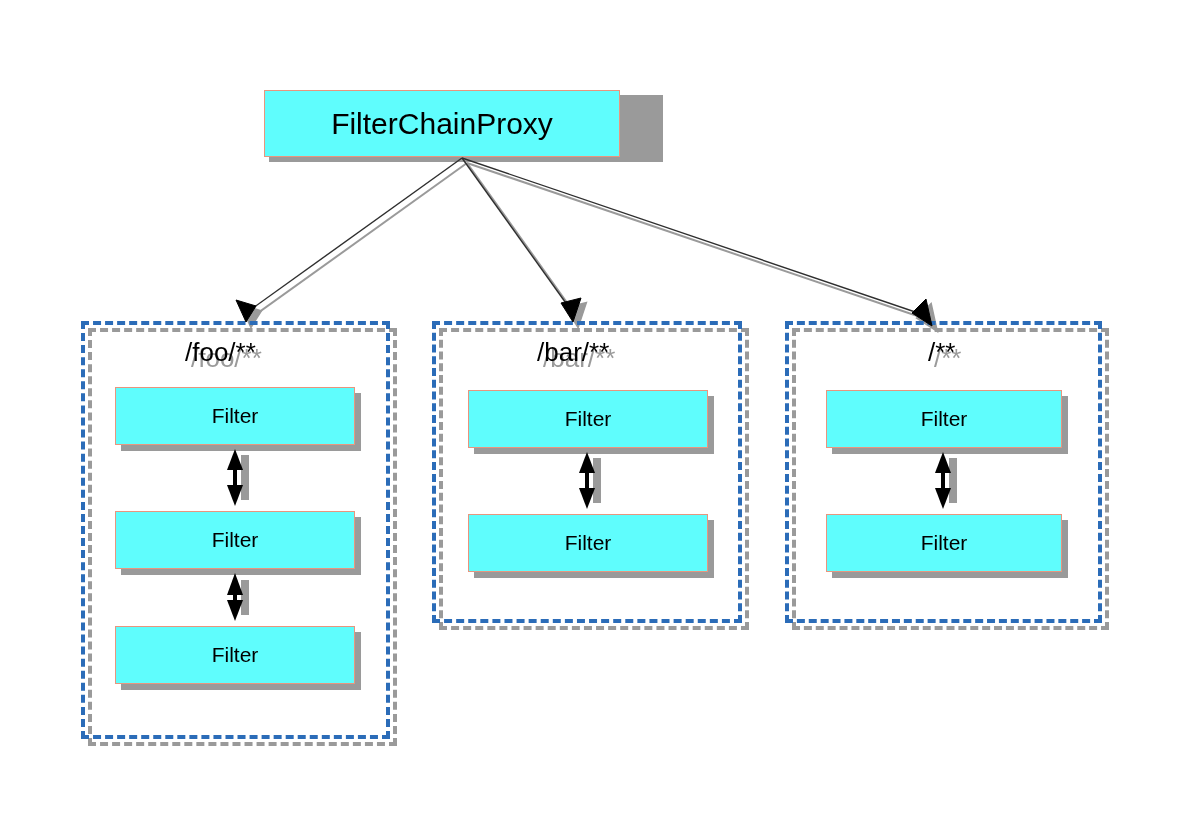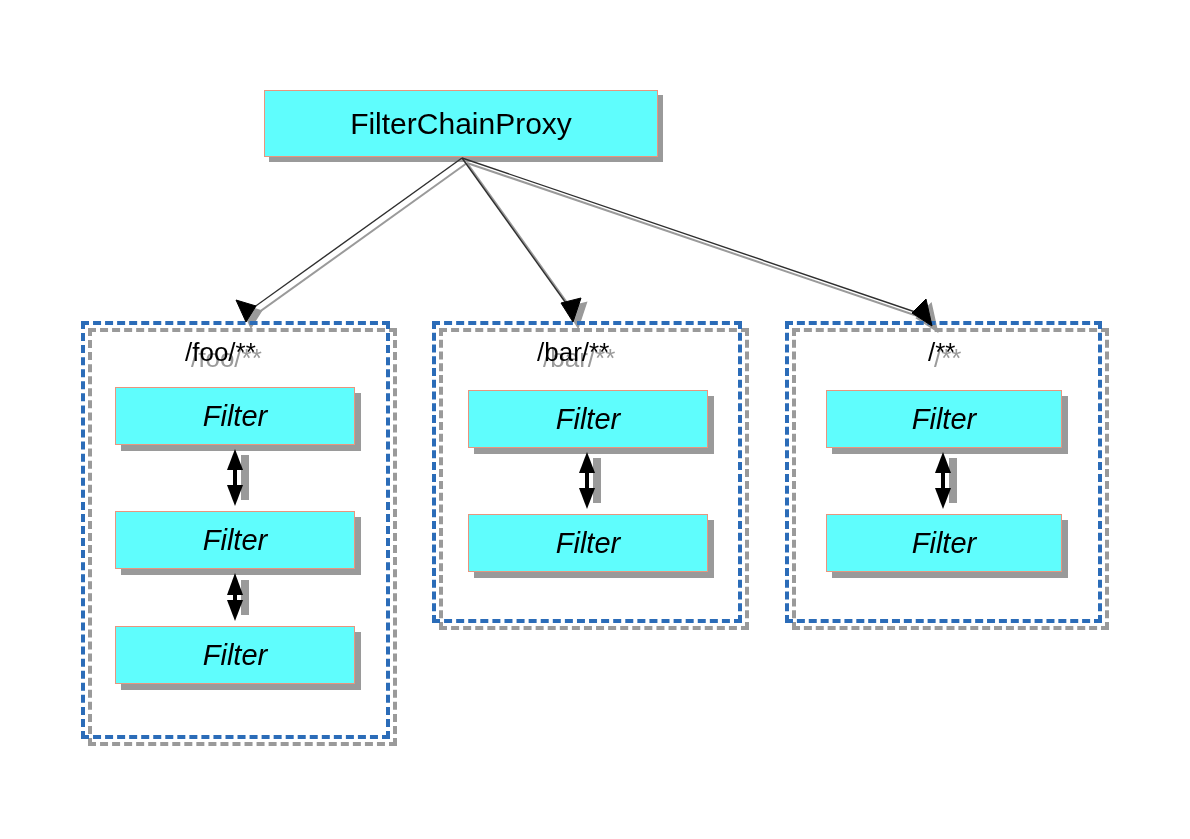--- a/index.html
+++ b/index.html
@@ -32,22 +32,21 @@
     display: flex;
     align-items: center;
     justify-content: center;
     color: #000000;
     z-index: 3;
   }
   .node-root {
     font-size: 30px;
   }
   .node-filter {
-    font-size: 29px;
-    font-style: italic;
+    font-size: 21px;
   }
   
   .group {
     position: absolute;
     border: 4px dashed #2b6cb8;
     background: transparent;
     box-sizing: border-box;
     z-index: 3;
   }
   .group-shadow {
@@ -96,21 +95,21 @@
       <line x1="467" y1="163" x2="251" y2="318"></line>
       <polygon points="251,327 241,305 261,311"></polygon>
       <line x1="467" y1="163" x2="578" y2="318"></line>
       <polygon points="578,327 566,308 586,303"></polygon>
       <line x1="467" y1="163" x2="935" y2="322"></line>
       <polygon points="937,331 917,318 931,304"></polygon>
     </g>
   </svg>
 
   <div class="shadow" style="left:269px; top:95px; width:394px; height:67px;"></div>
-  <div class="node node-root" style="left:264px; top:90px; width:394px; height:67px;">
+  <div class="node node-root" style="left:264px; top:90px; width:356px; height:67px;">
     <span>FilterChainProxy</span>
   </div>
 
   <div class="group-shadow" style="left:88px; top:328px; width:309px; height:418px;"></div>
   <div class="group" style="left:81px; top:321px; width:309px; height:418px;"></div>
 
   <div class="group-label-shadow" style="left:191px; top:343px;">/foo/**</div>
   <div class="group-label" style="left:185px; top:337px;">/foo/**</div>
 
   <div class="shadow" style="left:121px; top:393px; width:240px; height:58px;"></div>

